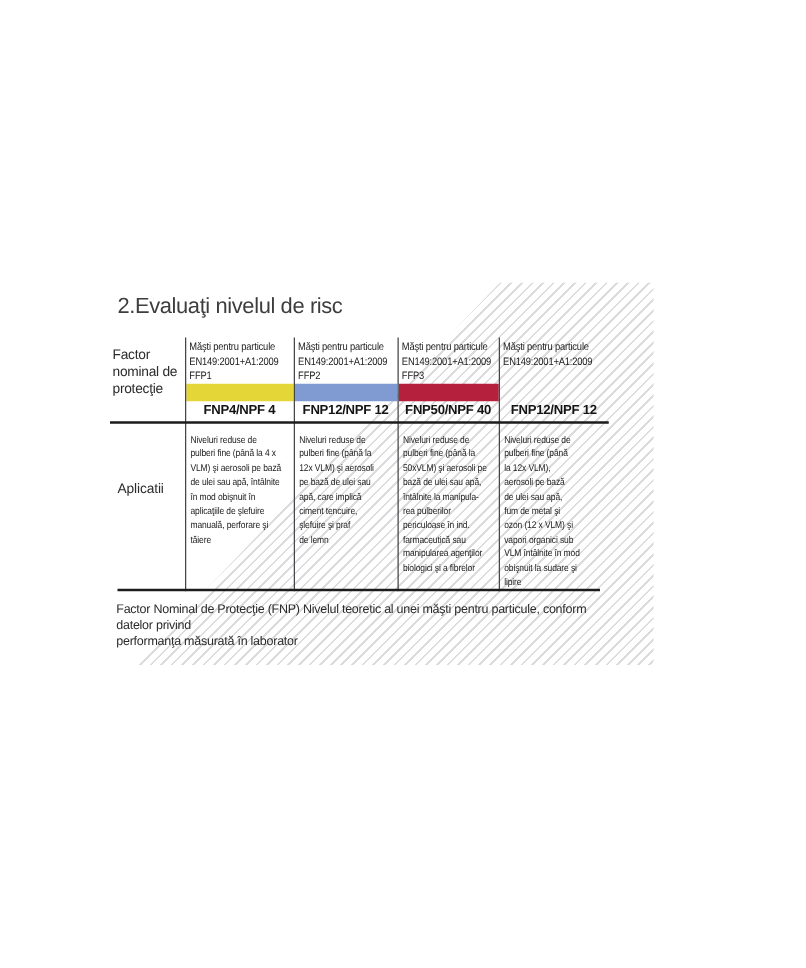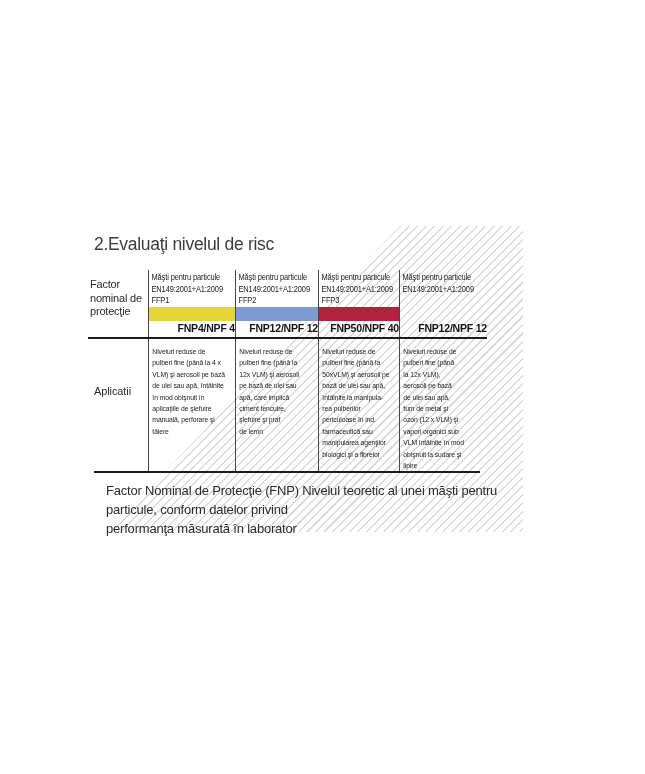--- a/index.html
+++ b/index.html
@@ -39,32 +39,32 @@
     position:absolute;left:6px;top:115px;font-size:11px;letter-spacing:-0.1px;color:#2b2b2b;text-align:center;
   }
   .col-header{
     position:absolute;left:0;top:2px;width:115%;
     transform:scaleX(0.87);transform-origin:0 0;
     padding-left:4px;font-size:8.6px;line-height:11.5px;letter-spacing:-0.15px;
     color:#212121;white-space:pre-line;
   }
   .bar{position:absolute;left:1px;right:0;top:37px;height:14px;}
   .fnp{
-    position:absolute;left:0;top:52px;width:100%;text-align:right;
+    position:absolute;left:0;top:52px;width:100%;text-align:center;
     font-weight:bold;font-size:10.5px;letter-spacing:-0.2px;color:#141414;white-space:nowrap;
   }
   .cell-body{
     position:absolute;left:0;top:74px;width:115%;
     transform:scaleX(0.87);transform-origin:0 0;
     padding:2px 2px 0 5px;font-size:7.8px;line-height:11.4px;letter-spacing:-0.1px;
     color:#212121;white-space:pre-line;
   }
   .footnote{
-    position:absolute;left:106px;top:481px;width:400px;
-    font-size:13px;line-height:19px;letter-spacing:-0.2px;color:#2b2b2b;white-space:pre-line;
+    position:absolute;left:93px;top:481px;width:400px;
+    font-size:10px;line-height:13px;letter-spacing:-0.2px;color:#2b2b2b;white-space:pre-line;
   }
 </style>
 </head>
 <body>
 
 <div class="page">
 
   <div class="hatch"></div>
 
   <div class="title">2.Evaluaţi nivelul de risc</div>

